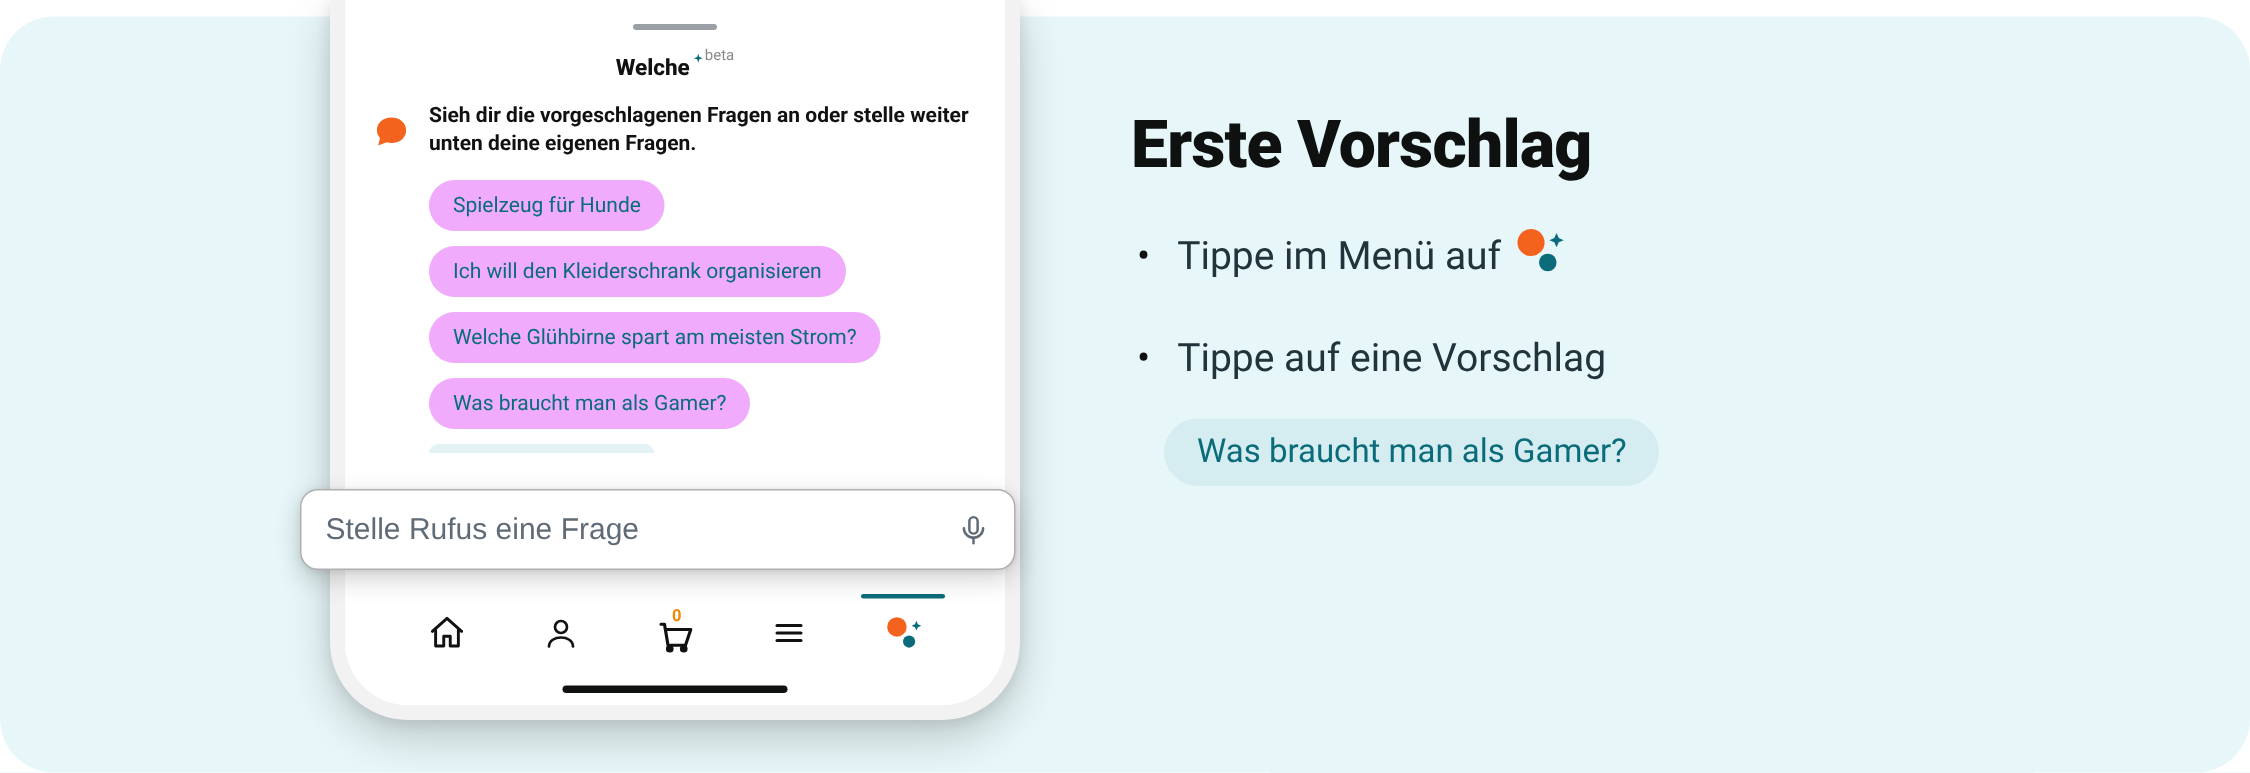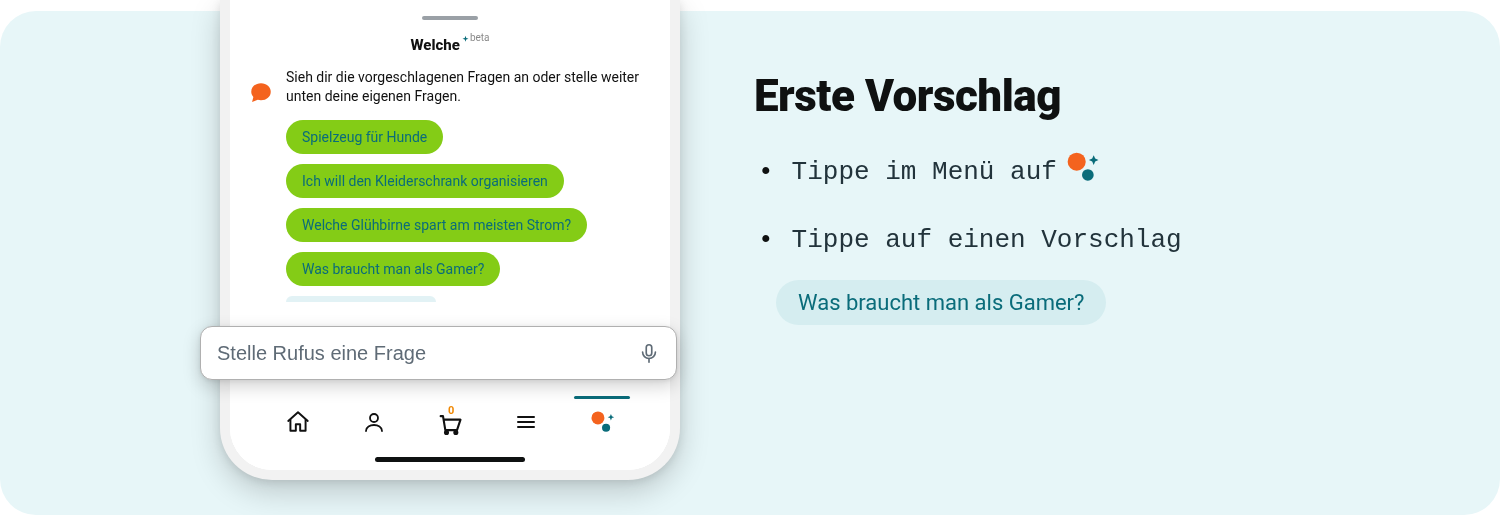--- a/index.html
+++ b/index.html
@@ -69,43 +69,44 @@
     font-weight: 400;
     font-size: 10px;
     color: #8a8a8a;
     margin-left: 0;
     vertical-align: top;
     position: relative;
     top: 2px;
   }
   .intro-row {
     display: flex;
-    align-items: flex-end;
+    align-items: center;
     padding: 0 22px 0 18px;
     gap: 12px;
+    font-weight: bold;
   }
   .bubble-icon {
     width: 26px; height: 26px;
     flex: 0 0 26px;
     margin-top: 2px;
   }
   .intro-text {
     font-size: 14px;
     color: #111;
     line-height: 1.35;
   }
   .chips {
     padding: 14px 22px 0 56px;
     display: flex;
     flex-direction: column;
     align-items: flex-start;
     gap: 10px;
   }
   .chip {
-    background: #84cc16;
+    background: #f0abfc;
     color: #0a6c7a;
     font-size: 14px;
     padding: 9px 16px;
     border-radius: 20px;
     white-space: nowrap;
   }
   .chip-faded {
     height: 6px;
     width: 150px;
     background: #dff1f4;
@@ -181,21 +182,21 @@
     top: 70px;
     width: 680px;
   }
   .headline {
     font-size: 44px;
     font-weight: 900;
     letter-spacing: -0.5px;
     color: #0f1111;
     margin-bottom: 28px;
   }
-  .bullets { list-style: none; font-family: Liberation Mono, monospace; }
+  .bullets { list-style: none; }
   .bullets li {
     font-size: 26px;
     color: #22333b;
     line-height: 1.25;
     padding-left: 4px;
     margin-bottom: 30px;
     display:flex;
     align-items:center;
     flex-wrap: nowrap;
   }
@@ -312,21 +313,21 @@
         <span>Tippe im Menü auf</span>
         <span class="inline-icon">
           <svg width="34" height="34" viewBox="0 0 32 32">
             <circle cx="11" cy="11" r="8.5" fill="#f4631e"></circle>
             <path d="M27 5l1.4 3.1L31.5 9.5l-3.1 1.4L27 14l-1.4-3.1L22.5 9.5l3.1-1.4z" fill="#0a6c7a"></path>
             <circle cx="21.5" cy="23.5" r="5.5" fill="#0a6c7a"></circle>
           </svg>
         </span>
       </li>
       <li>
-        <span>Tippe auf einen Vorschlag</span>
+        <span>Tippe auf eine Vorschlag</span>
       </li>
     </ul>
     <div class="example-pill-wrap">
       <span class="example-pill">
         <span>Was braucht man als Gamer?</span>
       </span>
     </div>
   </div>
 </div>
 

